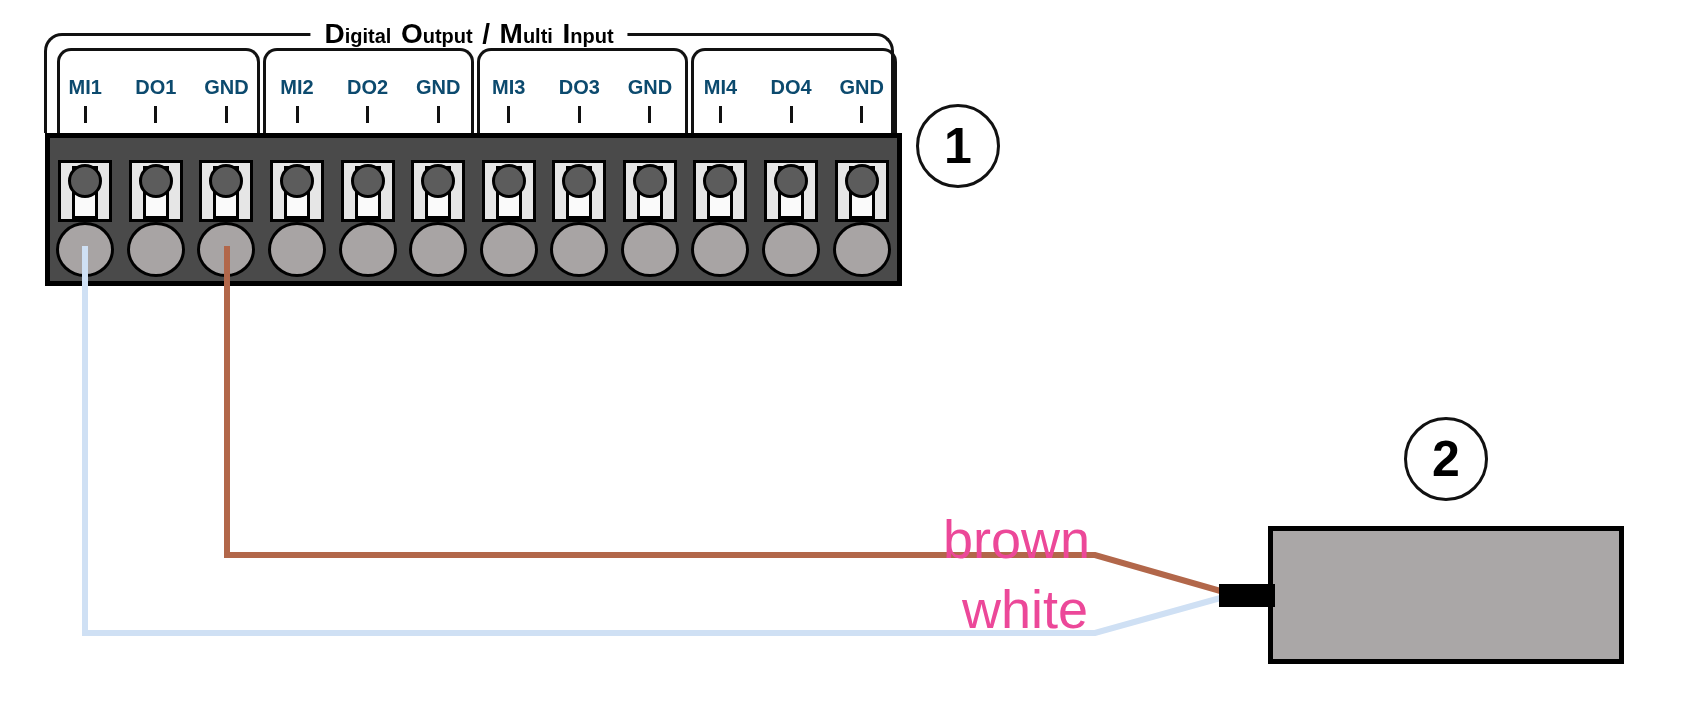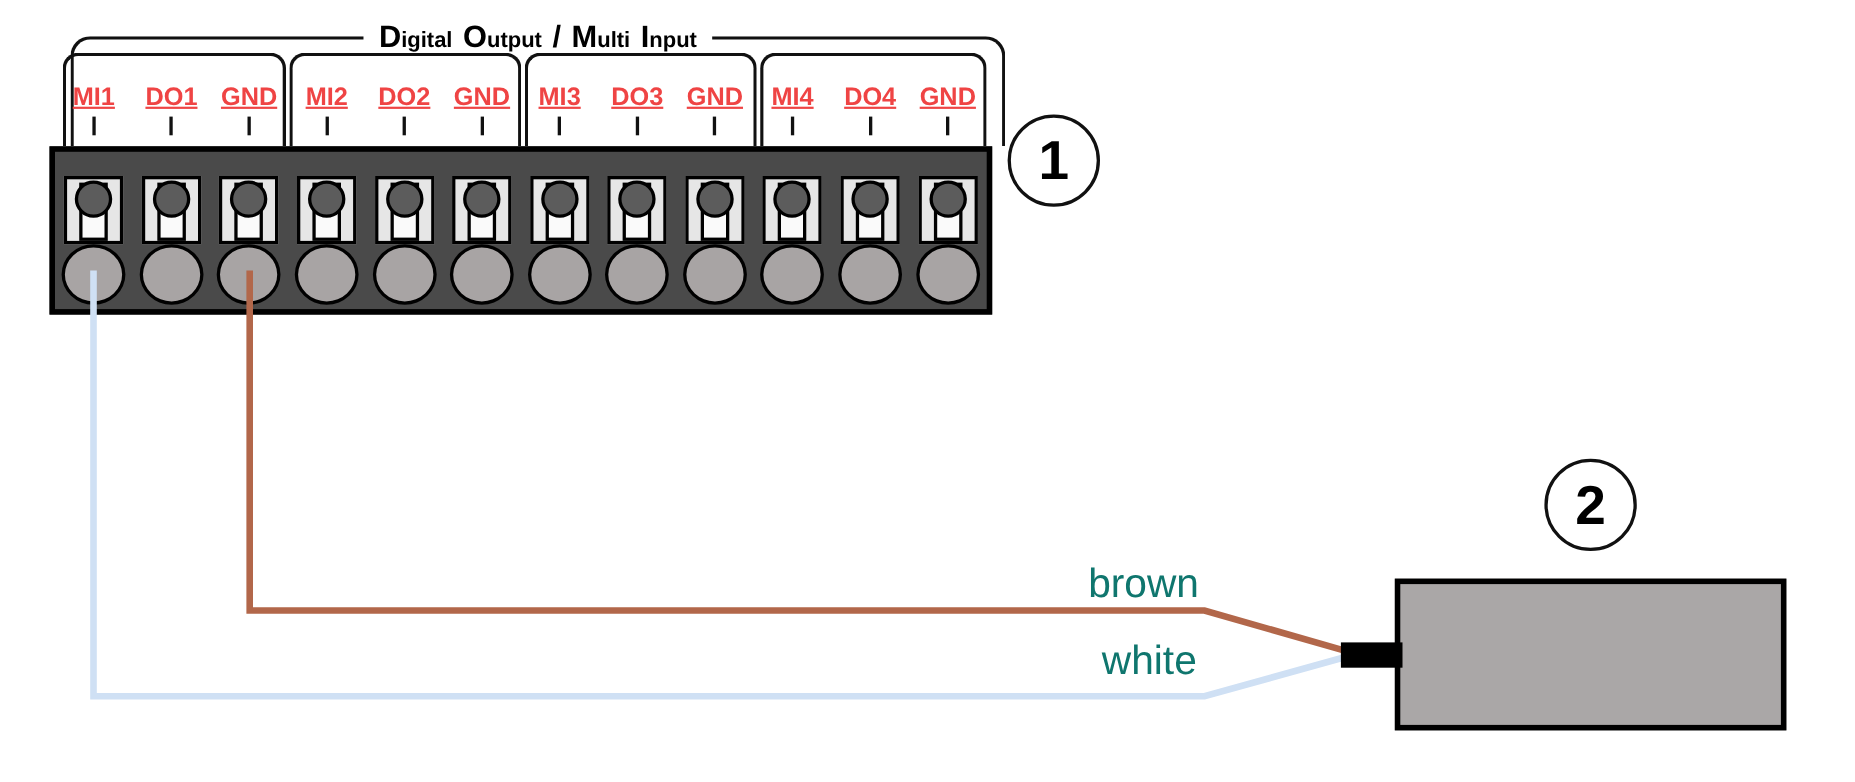--- a/index.html
+++ b/index.html
@@ -1,53 +1,53 @@
 <!DOCTYPE html>
 <html><head>
 <meta charset="utf-8">
 <style>
   html,body{margin:0;padding:0;background:#fff;font-family:"Liberation Sans",sans-serif;}
   .stage{position:relative;width:1686px;height:711px;background:#fff;overflow:hidden;}
 
   
-  .outer-bracket{position:absolute;left:64px;top:33px;width:850px;height:100px;
+  .outer-bracket{position:absolute;left:44px;top:33px;width:850px;height:100px;
     border:3px solid #111;border-bottom:none;border-radius:18px 18px 0 0;box-sizing:border-box;padding-left:32px;}
   .bracket-title{position:absolute;left:50%;top:-2px;transform:translate(-50%,-50%);
     background:#fff;padding:0 12px;font-weight:bold;font-size:20px;white-space:nowrap;color:#000;}
   .bracket-title .tw{display:inline-block;margin:0 2px;}
   .bracket-title .tw::first-letter{font-size:28px;}
   .bracket-title .tw:nth-child(3){font-size:28px;}
   .group-bracket{position:absolute;top:48px;height:85px;border:3px solid #111;border-bottom:none;
     border-radius:14px 14px 0 0;box-sizing:border-box;}
 
   
   .labels-row{position:absolute;left:50px;top:70px;width:847px;height:34px;display:flex;}
   .labels-row .cell{flex:1;display:flex;align-items:center;justify-content:center;
-    font-weight:bold;font-size:23px;color:#ef4444;text-decoration:underline;}
+    font-weight:bold;font-size:20px;color:#0c4a6e;}
   .ticks-row{position:absolute;left:50px;top:106px;width:847px;height:17px;display:flex;}
   .ticks-row .cell{flex:1;display:flex;justify-content:center;}
   .tick{width:3px;height:17px;background:#111;}
 
   
   .block{position:absolute;left:45px;top:133px;width:857px;height:153px;background:#4a4a4a;
     border:5px solid #000;box-sizing:border-box;}
   .slots-row{position:absolute;left:0;top:22px;width:100%;height:62px;display:flex;}
   .slot-cell{flex:1;display:flex;justify-content:center;}
   .slot{position:relative;width:54px;height:62px;background:#e6e6e6;border:3px solid #000;box-sizing:border-box;}
   .keyway{position:absolute;left:50%;top:3px;transform:translateX(-50%);width:20px;height:47px;
     background:#fafafa;border:3px solid #000;}
   .screw{position:absolute;left:50%;top:1px;transform:translateX(-50%);width:28px;height:28px;
     border-radius:50%;background:#5c5c5c;border:3px solid #000;}
   .ports-row{position:absolute;left:0;top:84px;width:100%;height:58px;display:flex;}
   .port-cell{flex:1;display:flex;justify-content:center;}
   .port{width:58px;height:55px;background:#a8a4a4;border:3px solid #000;border-radius:50%;box-sizing:border-box;}
 
   
   .wires{position:absolute;left:0;top:0;pointer-events:none;}
-  .wire-label{position:absolute;font-size:37px;line-height:1;color:#0f766e;}
+  .wire-label{position:absolute;font-size:54px;line-height:1;color:#ec4899;}
   .wire-label.brown{right:596px;top:512px;}
   .wire-label.white{right:598px;top:582px;}
 
   
   .device{position:absolute;left:1268px;top:526px;width:356px;height:138px;
     background:#aaa7a7;border:5px solid #000;box-sizing:border-box;}
   .stub{position:absolute;left:1219px;top:584px;width:56px;height:23px;background:#000;}
 
   
   .callout{position:absolute;width:84px;height:84px;border:3px solid #111;border-radius:50%;

